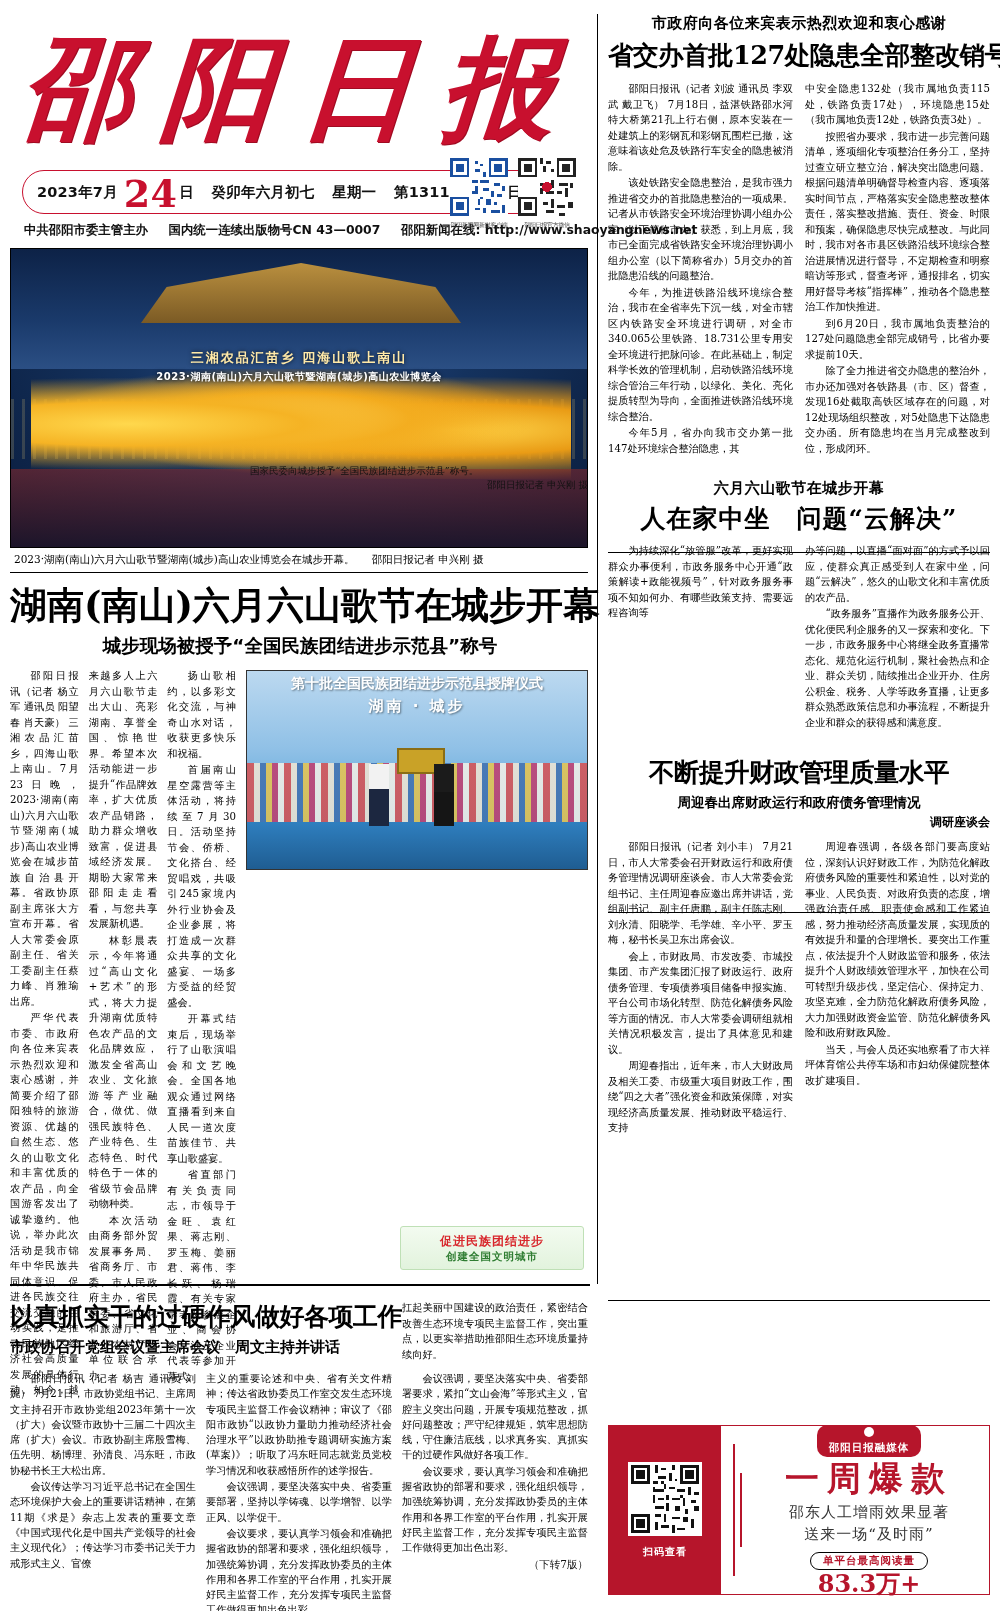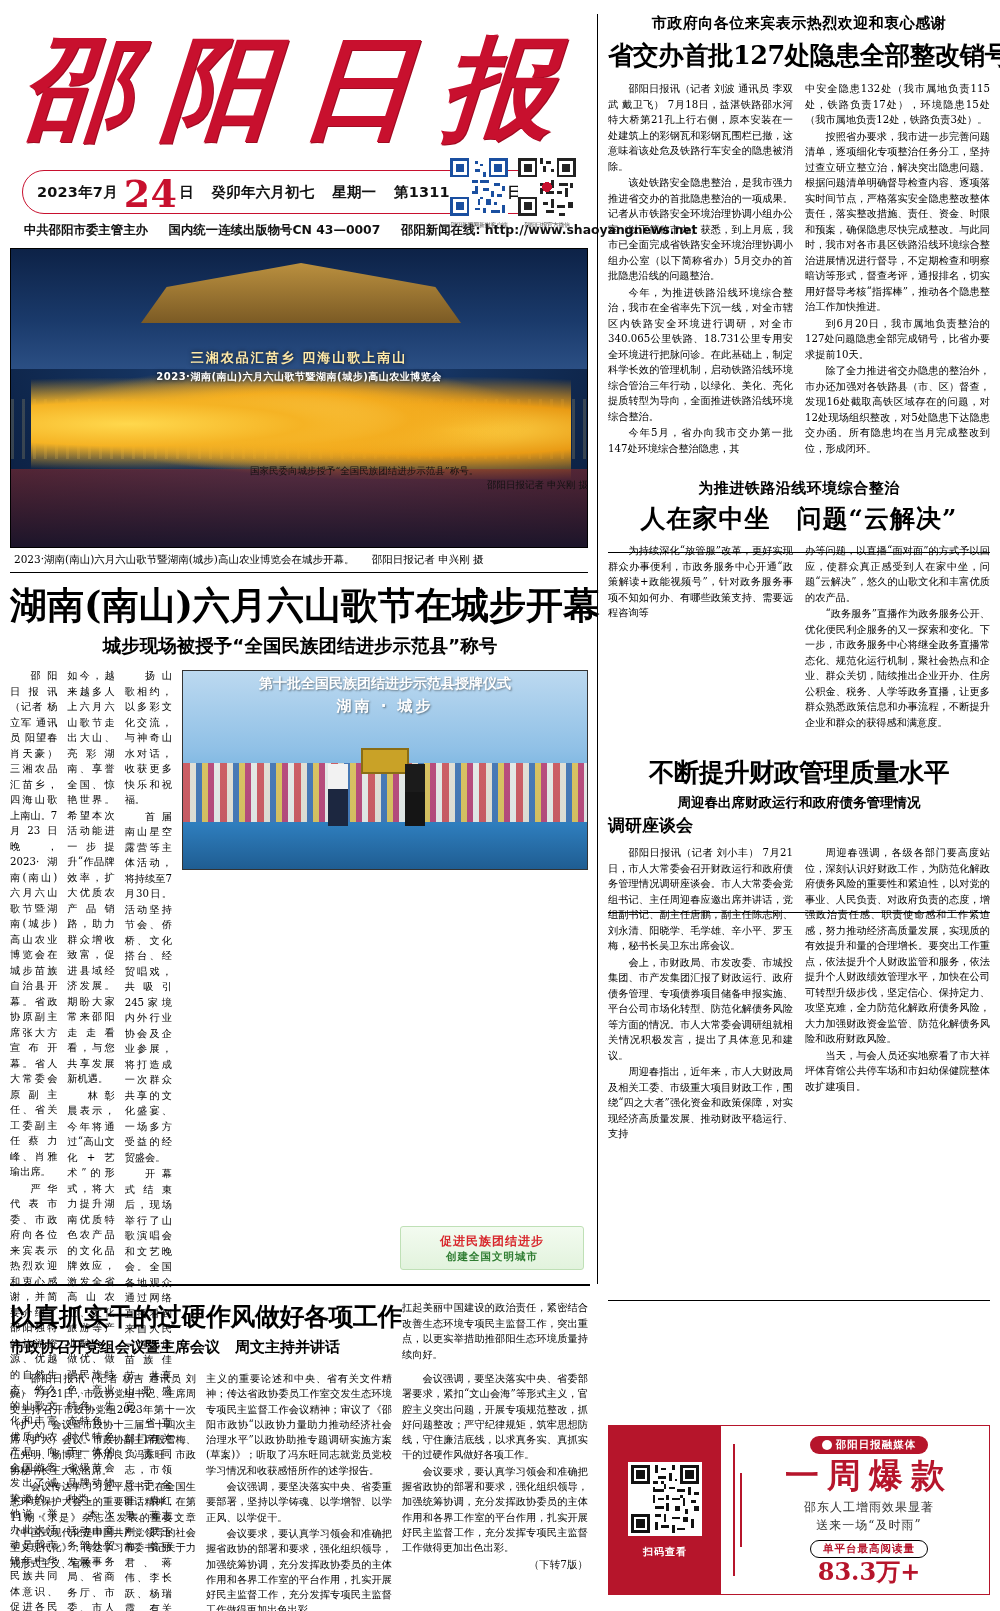--- a/index.html
+++ b/index.html
@@ -127,21 +127,21 @@
   .main-sub{
     text-align:center;
     font-family:"DejaVu Sans","Liberation Sans",sans-serif;
     font-weight:bold;font-size:18.5px;color:#000;margin-top:7px;margin-bottom:10px;
     white-space:nowrap;
   }
 
   
   .lead-wrap{position:relative;width:578px;}
   .inset-photo{
-    float:right;width:406px;height:200px;margin:2px 0 4px 10px;position:relative;
+    float:right;width:342px;height:200px;margin:2px 0 4px 10px;position:relative;
     overflow:hidden;border:1px solid #333;box-sizing:border-box;
   }
   .inset-photo .bg{
     position:absolute;inset:0;
     background:linear-gradient(180deg,#bcd9f0 0%,#8fc0e6 40%,#5aa3d8 72%,#2f7fbf 100%);
   }
   .inset-photo .crowd{
     position:absolute;left:0;right:0;top:46%;height:32%;
     background:repeating-linear-gradient(90deg,
       #d94f4f 0 7px,#f2e6d2 7px 13px,#3f6fae 13px 19px,#e8c44c 19px 25px,#c23b6b 25px 31px,#f5f1e6 31px 37px);
@@ -201,21 +201,21 @@
   }
   .r-head2{
     text-align:center;font-family:"DejaVu Serif",serif;font-weight:bold;
     font-size:25px;color:#000;margin-top:4px;letter-spacing:1px;white-space:nowrap;
   }
   .r-sub{
     text-align:center;font-family:"DejaVu Sans",sans-serif;font-size:13.5px;
     font-weight:bold;color:#000;margin-top:4px;white-space:nowrap;
   }
   .r-sub2{
-    text-align:left;font-family:"DejaVu Sans",sans-serif;font-size:17px;
+    text-align:right;font-family:"DejaVu Sans",sans-serif;font-size:12px;
     font-weight:bold;color:#000;margin-top:2px;
   }
 
   
   .bl-article{position:absolute;left:10px;top:1300px;width:580px;}
   .bl-head{
     font-family:"DejaVu Serif",serif;font-weight:bold;font-size:25px;color:#000;
     white-space:nowrap;letter-spacing:-.5px;
   }
   .bl-sub{
@@ -240,28 +240,28 @@
   .ad-qr{width:74px;height:74px;background:#fff;padding:3px;box-sizing:border-box;}
   .ad-scan{font-family:"DejaVu Sans",sans-serif;font-size:10px;color:#fff;font-weight:bold;margin-top:9px;letter-spacing:1px;}
   .ad-right{flex:1;position:relative;display:flex;flex-direction:column;align-items:center;justify-content:center;padding-left:28px;box-sizing:border-box;}
   .ad-bars{position:absolute;left:12px;top:18px;bottom:18px;width:16px;}
   .ad-bars i{position:absolute;top:0;bottom:0;width:1.5px;background:#b6152b;}
   .ad-bars i:nth-child(1){left:0;}
   .ad-bars i:nth-child(2){left:7px;top:22%;bottom:22%;}
   .ad-logo{
     background:#b6152b;color:#fff;border-radius:10px;
     font-family:"DejaVu Serif",serif;font-size:10.5px;font-weight:bold;
-    padding:2px 12px;letter-spacing:1px;display:flex;align-items:center;gap:4px;
+    padding:2px 12px;letter-spacing:1px;display:flex;align-items:center;gap:4px;flex-direction:column;
   }
   .ad-logo .seal{width:10px;height:10px;background:#fff;border-radius:50%;display:inline-block;}
   .ad-title{
     font-family:"DejaVu Serif",serif;font-weight:bold;font-size:34px;color:#b6152b;
     letter-spacing:8px;margin-top:4px;line-height:1;
   }
-  .ad-sub{font-family:"DejaVu Serif",serif;font-size:12px;color:#333;margin-top:6px;letter-spacing:1px;text-align:center;line-height:1.5;}
+  .ad-sub{font-family:"DejaVu Serif",serif;font-size:15px;color:#333;margin-top:6px;letter-spacing:1px;text-align:center;line-height:1.5;}
   .ad-pill{
     margin-top:6px;border:1px solid #000000;border-radius:11px;padding:1px 12px;
     font-family:"DejaVu Sans",sans-serif;font-size:10.5px;color:#b6152b;font-weight:bold;letter-spacing:1px;
   }
   .ad-num{font-family:"DejaVu Serif",serif;font-size:24px;font-weight:bold;color:#b6152b;margin-top:2px;line-height:1;}
 
   
   .vsep{position:absolute;width:1px;background:#000;}
   .hsep{position:absolute;height:1px;background:#000;}
   .hsep2{position:absolute;height:2px;background:#000;}
@@ -462,21 +462,21 @@
         <div style="width:185px;">
           <p class="bodytext noind">中安全隐患132处（我市属地负责115处，铁路负责17处），环境隐患15处（我市属地负责12处，铁路负责3处）。</p>
           <p class="bodytext">按照省办要求，我市进一步完善问题清单，逐项细化专项整治任务分工，坚持过查立研立整立治，解决突出隐患问题。根据问题清单明确督导检查内容、逐项落实时间节点，严格落实安全隐患整改整体责任，落实整改措施、责任、资金、时限和预案，确保隐患尽快完成整改。与此同时，我市对各市县区铁路沿线环境综合整治进展情况进行督导，不定期检查和明察暗访等形式，督查考评，通报排名，切实用好督导考核“指挥棒”，推动各个隐患整治工作加快推进。</p>
           <p class="bodytext">到6月20日，我市属地负责整治的127处问题隐患全部完成销号，比省办要求提前10天。</p>
           <p class="bodytext">除了全力推进省交办隐患的整治外，市办还加强对各铁路县（市、区）督查，发现16处截取高铁区域存在的问题，对12处现场组织整改，对5处隐患下达隐患交办函。所有隐患均在当月完成整改到位，形成闭环。</p>
         </div>
       </div>
     </div>
 
     <div style="margin-top:22px;">
-      <div class="shoulder">为推进铁路沿线环境综合整治</div>
+      <div class="shoulder">六月六山歌节在城步开幕</div>
       <div class="r-head2">人在家中坐　问题“云解决”</div>
       <div style="display:flex;gap:12px;margin-top:8px;">
         <div style="width:185px;">
           <p class="bodytext">为持续深化“放管服”改革，更好实现群众办事便利，市政务服务中心开通“政策解读+政能视频号”，针对政务服务事项不知如何办、有哪些政策支持、需要远程咨询等</p>
         </div>
         <div style="width:185px;">
           <p class="bodytext noind">办等问题，以直播“面对面”的方式予以回应，使群众真正感受到人在家中坐，问题“云解决”，悠久的山歌文化和丰富优质的农产品。</p>
           <p class="bodytext">“政务服务”直播作为政务服务公开、优化便民利企服务的又一探索和变化。下一步，市政务服务中心将继全政务直播常态化、规范化运行机制，聚社会热点和企业、群众关切，陆续推出企业开办、住房公积金、税务、人学等政务直播，让更多群众熟悉政策信息和办事流程，不断提升企业和群众的获得感和满意度。</p>
         </div>
       </div>

